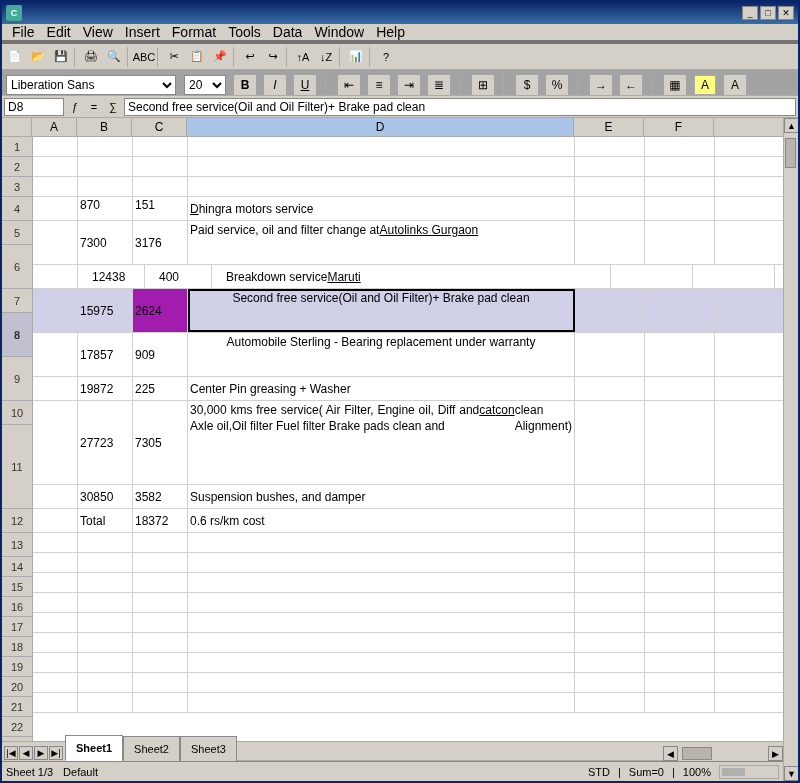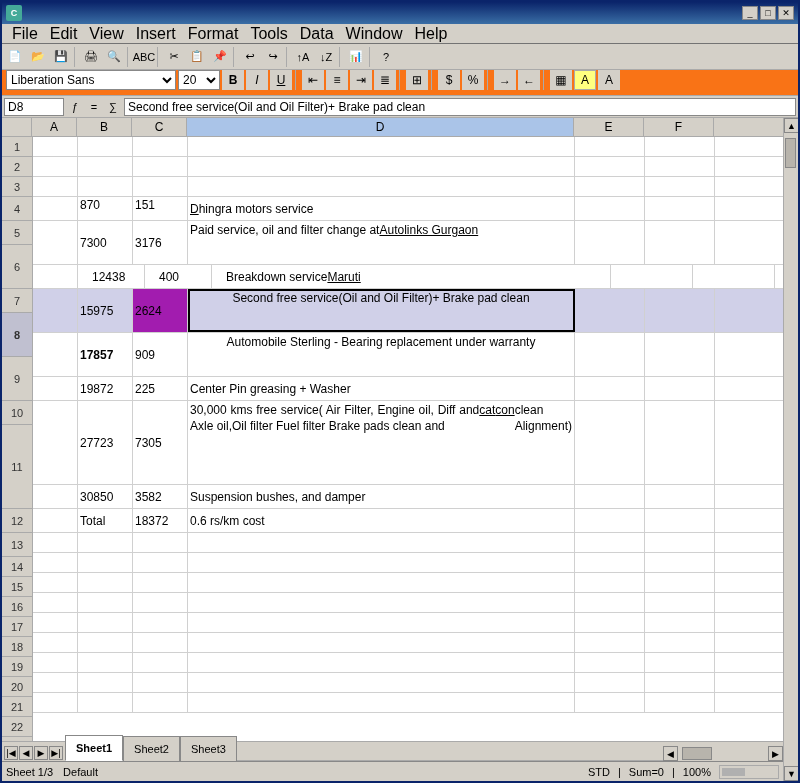--- a/index.html
+++ b/index.html
@@ -41,22 +41,22 @@
       color: black;
     }
 
     
     .menu-bar {
       background: #d4d0c8;
       height: 20px;
       display: flex;
       align-items: center;
       padding: 0 4px;
-      border-bottom: 1px solid #737373;
-      font-size: 16px;
+      border-bottom: 4px solid #737373;
+      font-size: 14px;
     }
     .menu-item {
       padding: 1px 6px;
       cursor: pointer;
     }
 
     
     .toolbar {
       background: #d4d0c8;
       height: 26px;
@@ -71,27 +71,27 @@
       background: #d4d0c8;
       border: 1px solid transparent;
       cursor: pointer;
       display: flex; align-items: center; justify-content: center;
       font-size: 11px;
     }
     .toolbar-sep { width: 4px; height: 20px; border-left: 1px solid #aaa; margin: 0 1px; }
 
     
     .format-toolbar {
-      background: #f97316;
+      background: #a3a3a3;
       height: 26px;
       display: flex;
-      align-items: flex-start;
+      align-items: flex-end;
       padding: 0 4px;
       border-bottom: 1px solid #aaa;
-      gap: 2px;
+      gap: 8px;
     }
     .font-select {
       width: 170px; height: 20px;
       font-size: 12px;
       border: 1px solid #888;
       background: white;
     }
     .size-select {
       width: 42px; height: 20px;
       font-size: 12px;
@@ -552,21 +552,21 @@
             <div class="cell cell-a" style="background:#d0d0e8;"></div>
             <div class="cell cell-b" style="background:#d0d0e8; align-items:center;">15975</div>
             <div class="cell cell-c" style="background:#a21caf; align-items:center;">2624</div>
             <div class="cell cell-d cell-selected" style="background:#d0d0e8; white-space:normal; word-wrap:break-word; line-height:1.3; padding:2px; justify-content:center; text-align:justify; outline: 2px solid #000; outline-offset:-2px;">Second  free  service(Oil  and  Oil Filter)+ Brake pad clean</div>
             <div class="cell cell-e" style="background:#d0d0e8;"></div>
             <div class="cell cell-f" style="background:#d0d0e8;"></div>
           </div>
 
           <div class="grid-row row-9">
             <div class="cell cell-a"></div>
-            <div class="cell cell-b" style="align-items:center;font-weight:bold;">17857</div>
+            <div class="cell cell-b" style="align-items:center;">17857</div>
             <div class="cell cell-c" style="align-items:center;">909</div>
             <div class="cell cell-d" style="white-space:normal; word-wrap:break-word; line-height:1.3; padding:2px; justify-content:center; text-align:justify;">Automobile  Sterling   -   Bearing replacement under warranty</div>
             <div class="cell cell-e"></div>
             <div class="cell cell-f"></div>
           </div>
 
           <div class="grid-row row-10">
             <div class="cell cell-a"></div>
             <div class="cell cell-b" style="align-items:center;">19872</div>
             <div class="cell cell-c" style="align-items:center;">225</div>

